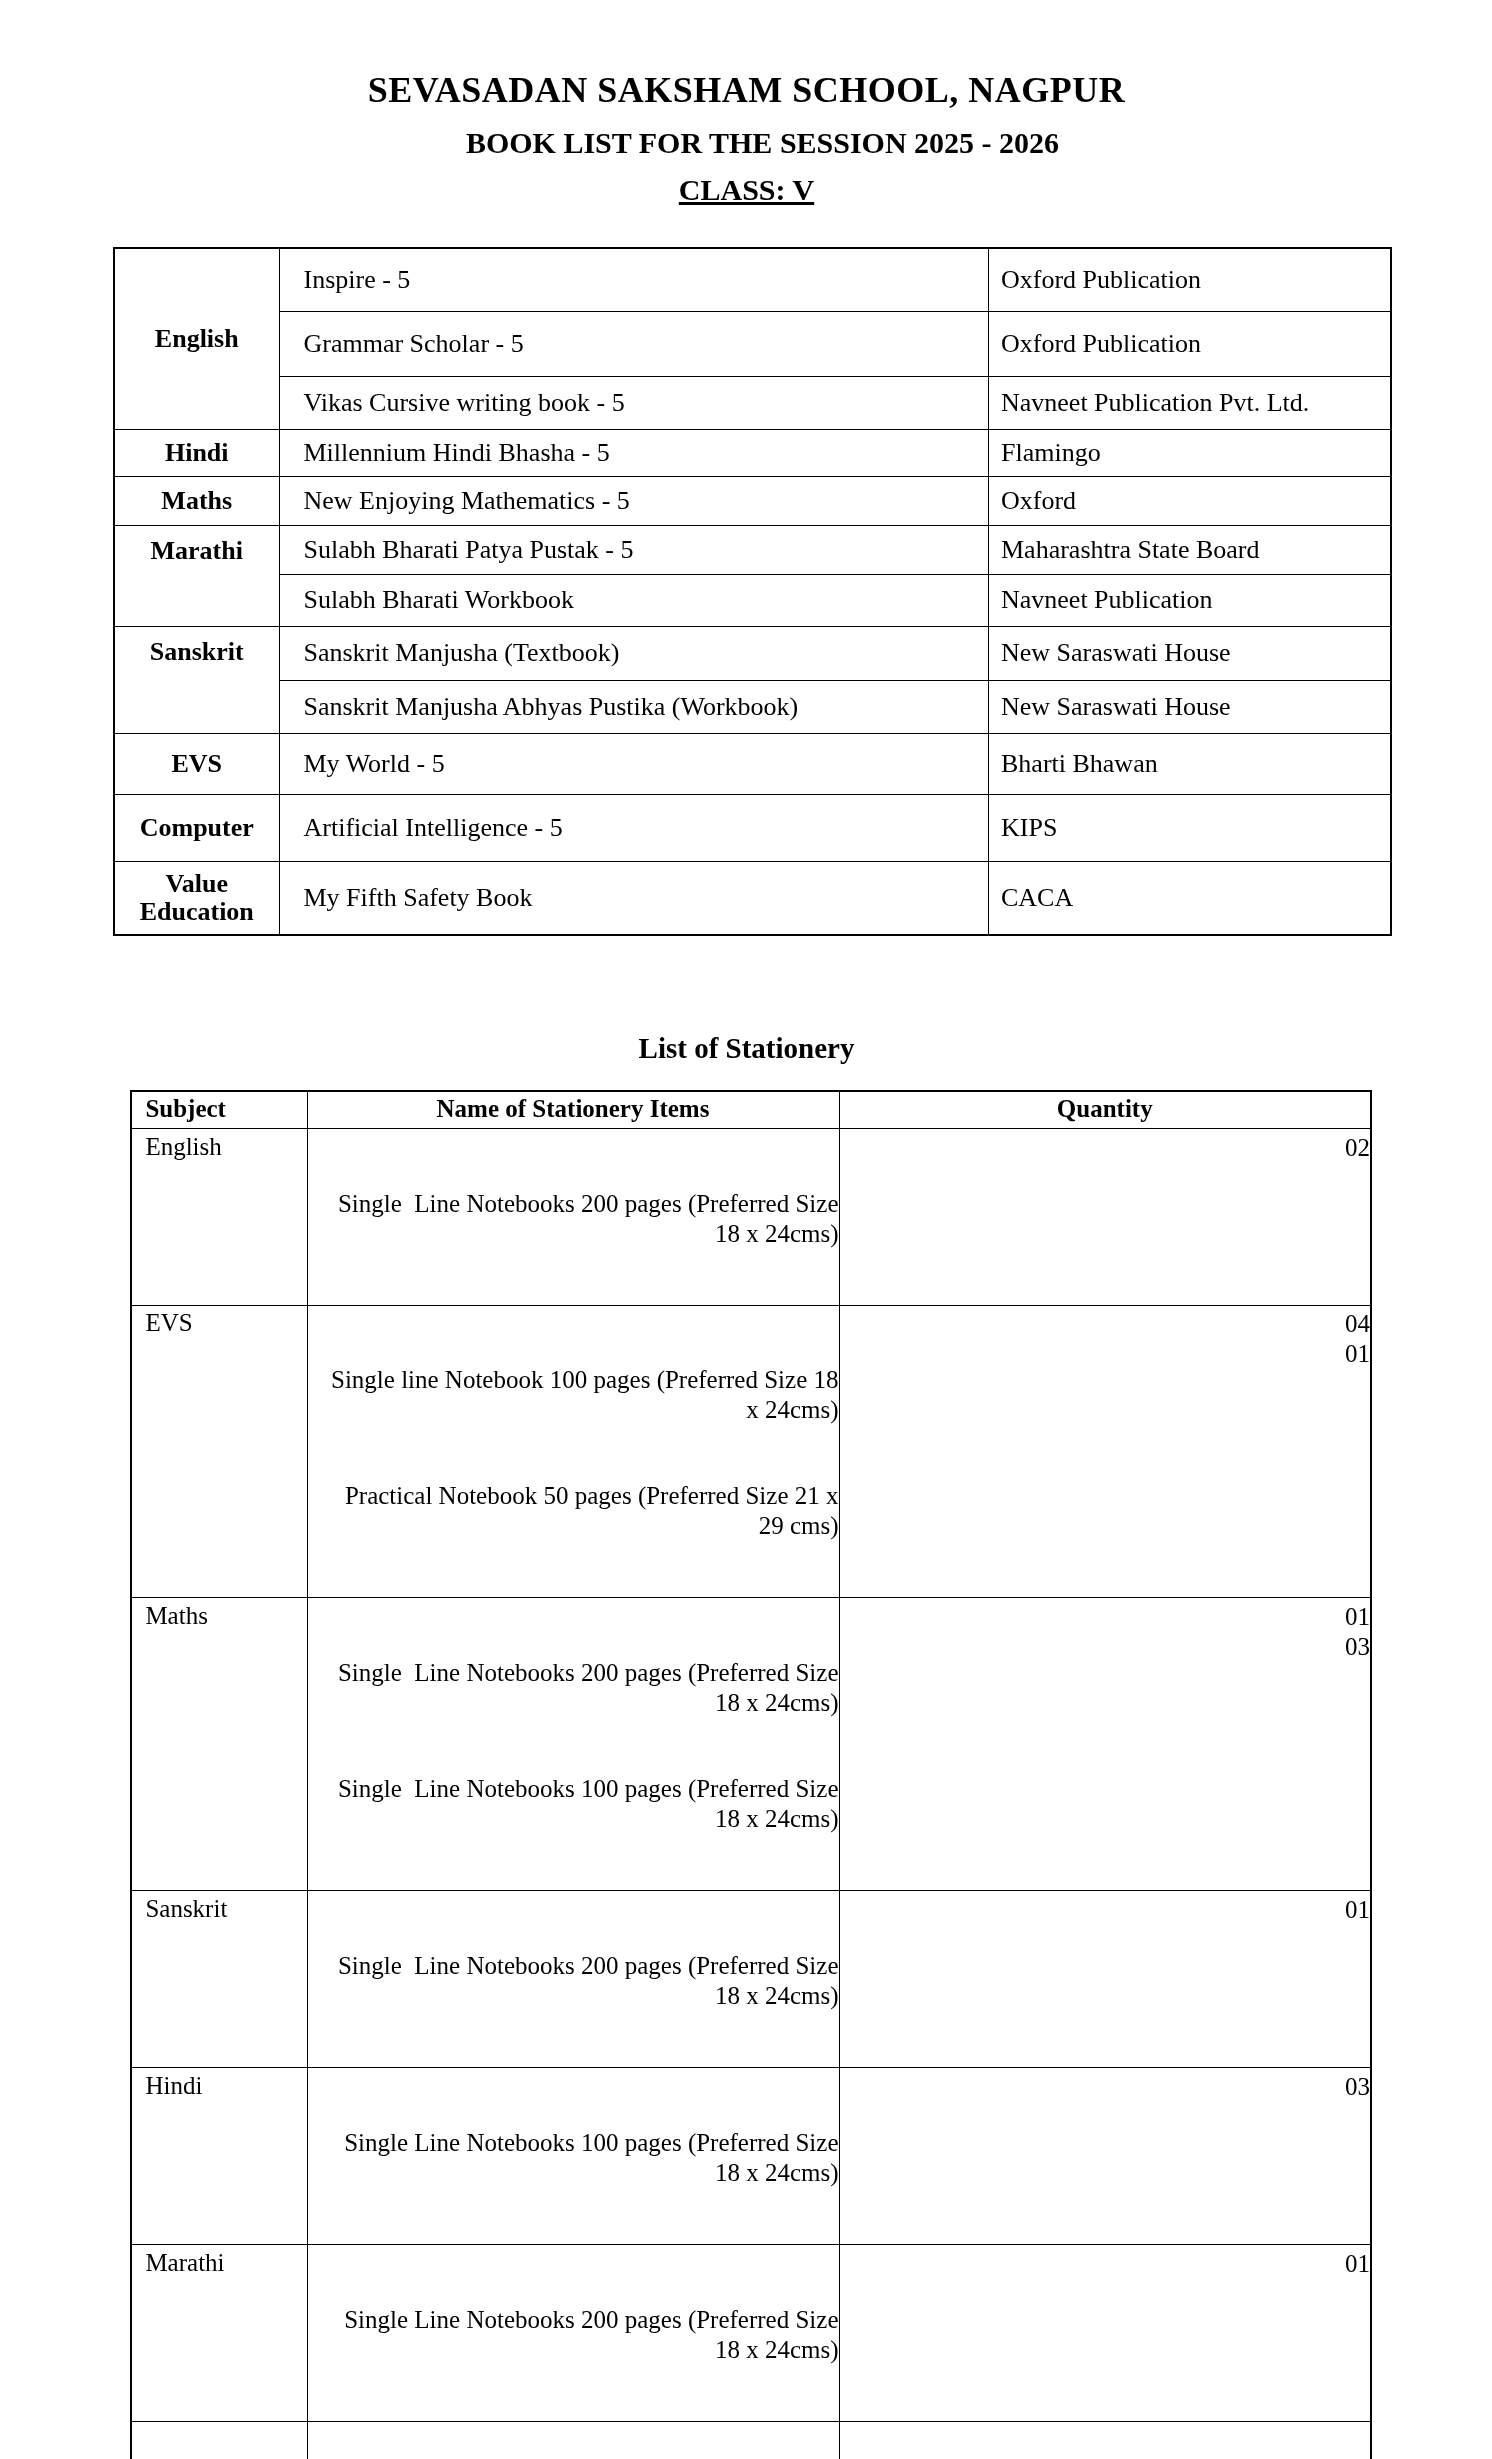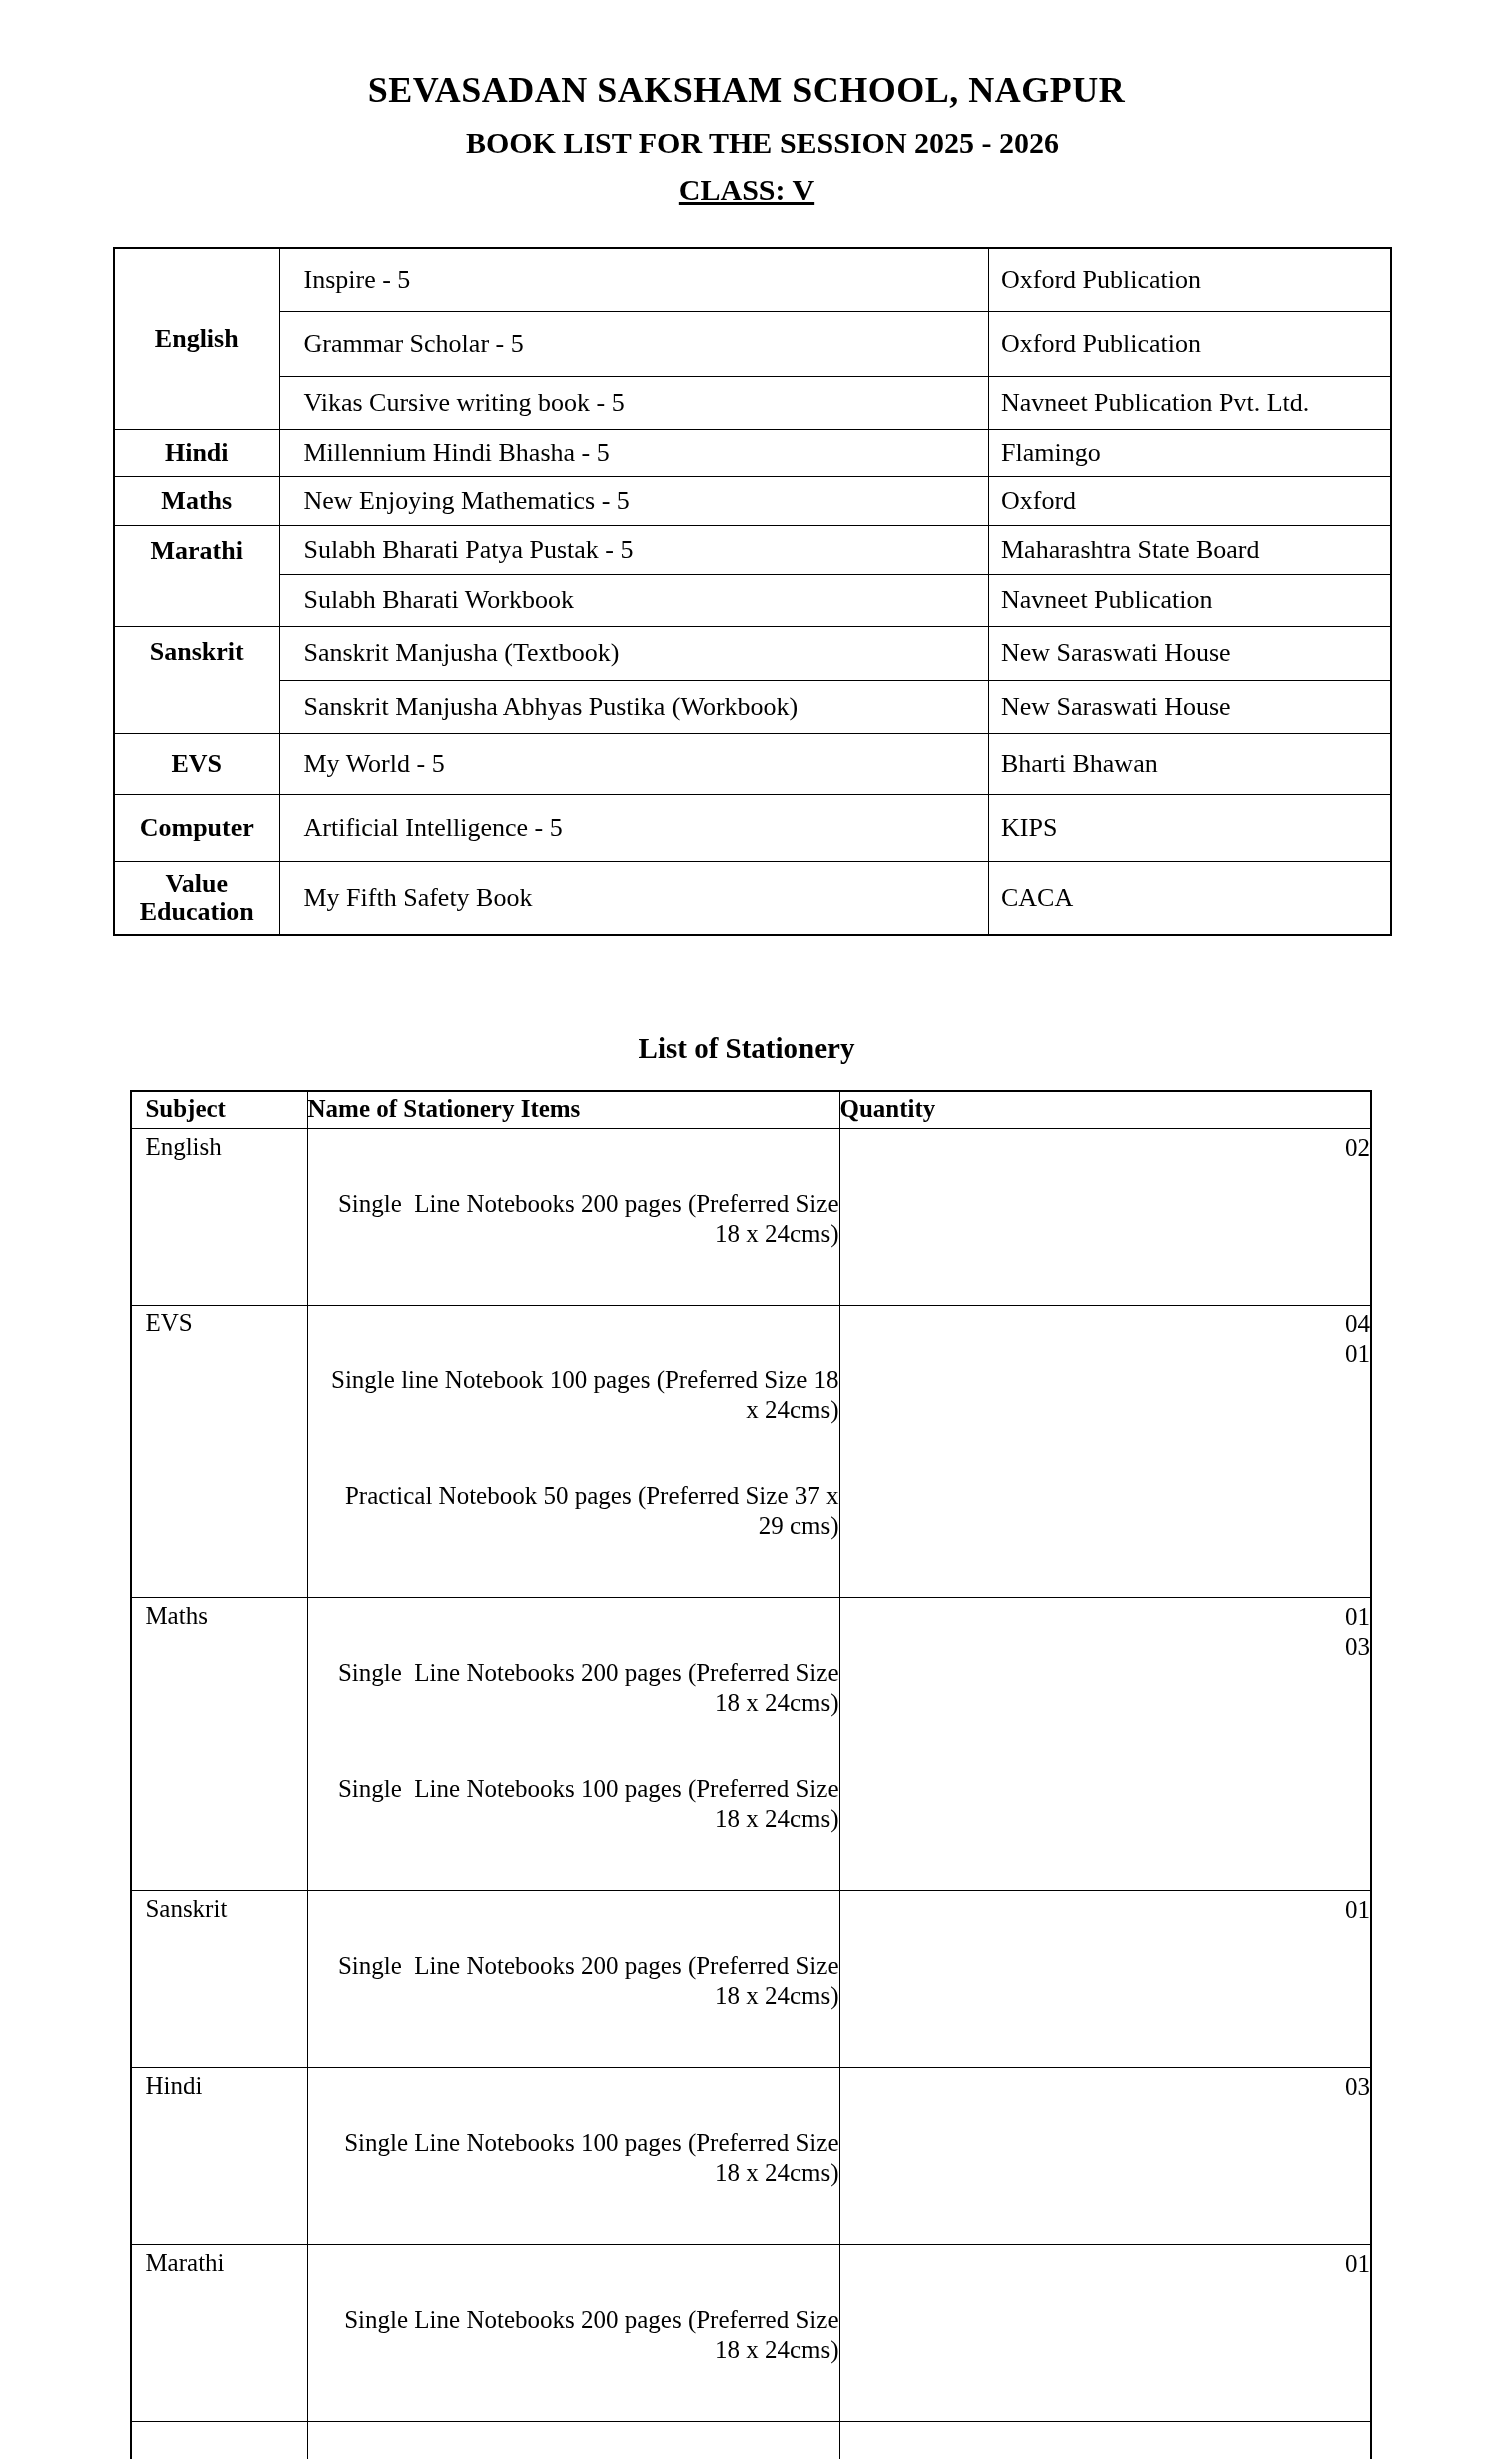--- a/index.html
+++ b/index.html
@@ -24,21 +24,21 @@
   .books-table td.bk { width:709px; padding-left:24px; vertical-align:middle; }
   .books-table td.pb { width:403px; padding-left:12.5px; vertical-align:middle; }
   .h66{height:63px} .h68{height:65px} .h55{height:53px} .h49{height:47px}
   .h51{height:49px} .h54{height:52px} .h56{height:54px} .h63{height:61px}
   .h70{height:67px} .h77{height:74px}
 
   
   .stationery-title { text-align:center; font-size:29px; font-weight:bold; margin-top:96px; }
   .stationery-table { margin:25px 0 0 130px; width:1242px; border:2.9px solid #000; }
   .stationery-table td, .stationery-table th { border:1.9px solid #000; font-size:25px; vertical-align:top; }
-  .stationery-table th { font-weight:bold; text-align:left; height:37px; padding-top:2.9px; }
+  .stationery-table th { font-weight:bold; text-align:center; height:37px; padding-top:2.9px; }
   .st-sub { width:176px; padding:3.8px 0 0 13.4px; text-align:left; font-weight:normal; }
   .st-item { width:912px; padding:3.8px 0 0 12.5px; white-space:pre-wrap;margin-left:8px; }
   .st-qty { width:155px; text-align:center; padding-top:3.8px; }
   .st-line { line-height:30px;text-align:right; }
   .rh58{height:56px} .rh66{height:63px} .rh60{height:58px} .rh80{height:77px} .rh86{height:83px}
 </style>
 </head>
 <body>
 
 <div class="title-block">
@@ -123,21 +123,21 @@
       <div class="st-line">Single  Line Notebooks 200 pages (Preferred Size 18 x 24cms)</div>
     </td>
     <td class="st-qty">
       <div class="st-line">02</div>
     </td>
   </tr>
   <tr class="rh66">
     <td class="st-sub">EVS</td>
     <td class="st-item">
       <div class="st-line">Single line Notebook 100 pages (Preferred Size 18 x 24cms)</div>
-      <div class="st-line">Practical Notebook 50 pages (Preferred Size 37 x 29 cms)</div>
+      <div class="st-line">Practical Notebook 50 pages (Preferred Size 21 x 29 cms)</div>
     </td>
     <td class="st-qty">
       <div class="st-line">04</div>
       <div class="st-line">01</div>
     </td>
   </tr>
   <tr class="rh60">
     <td class="st-sub">Maths</td>
     <td class="st-item">
       <div class="st-line">Single  Line Notebooks 200 pages (Preferred Size 18 x 24cms)</div>

